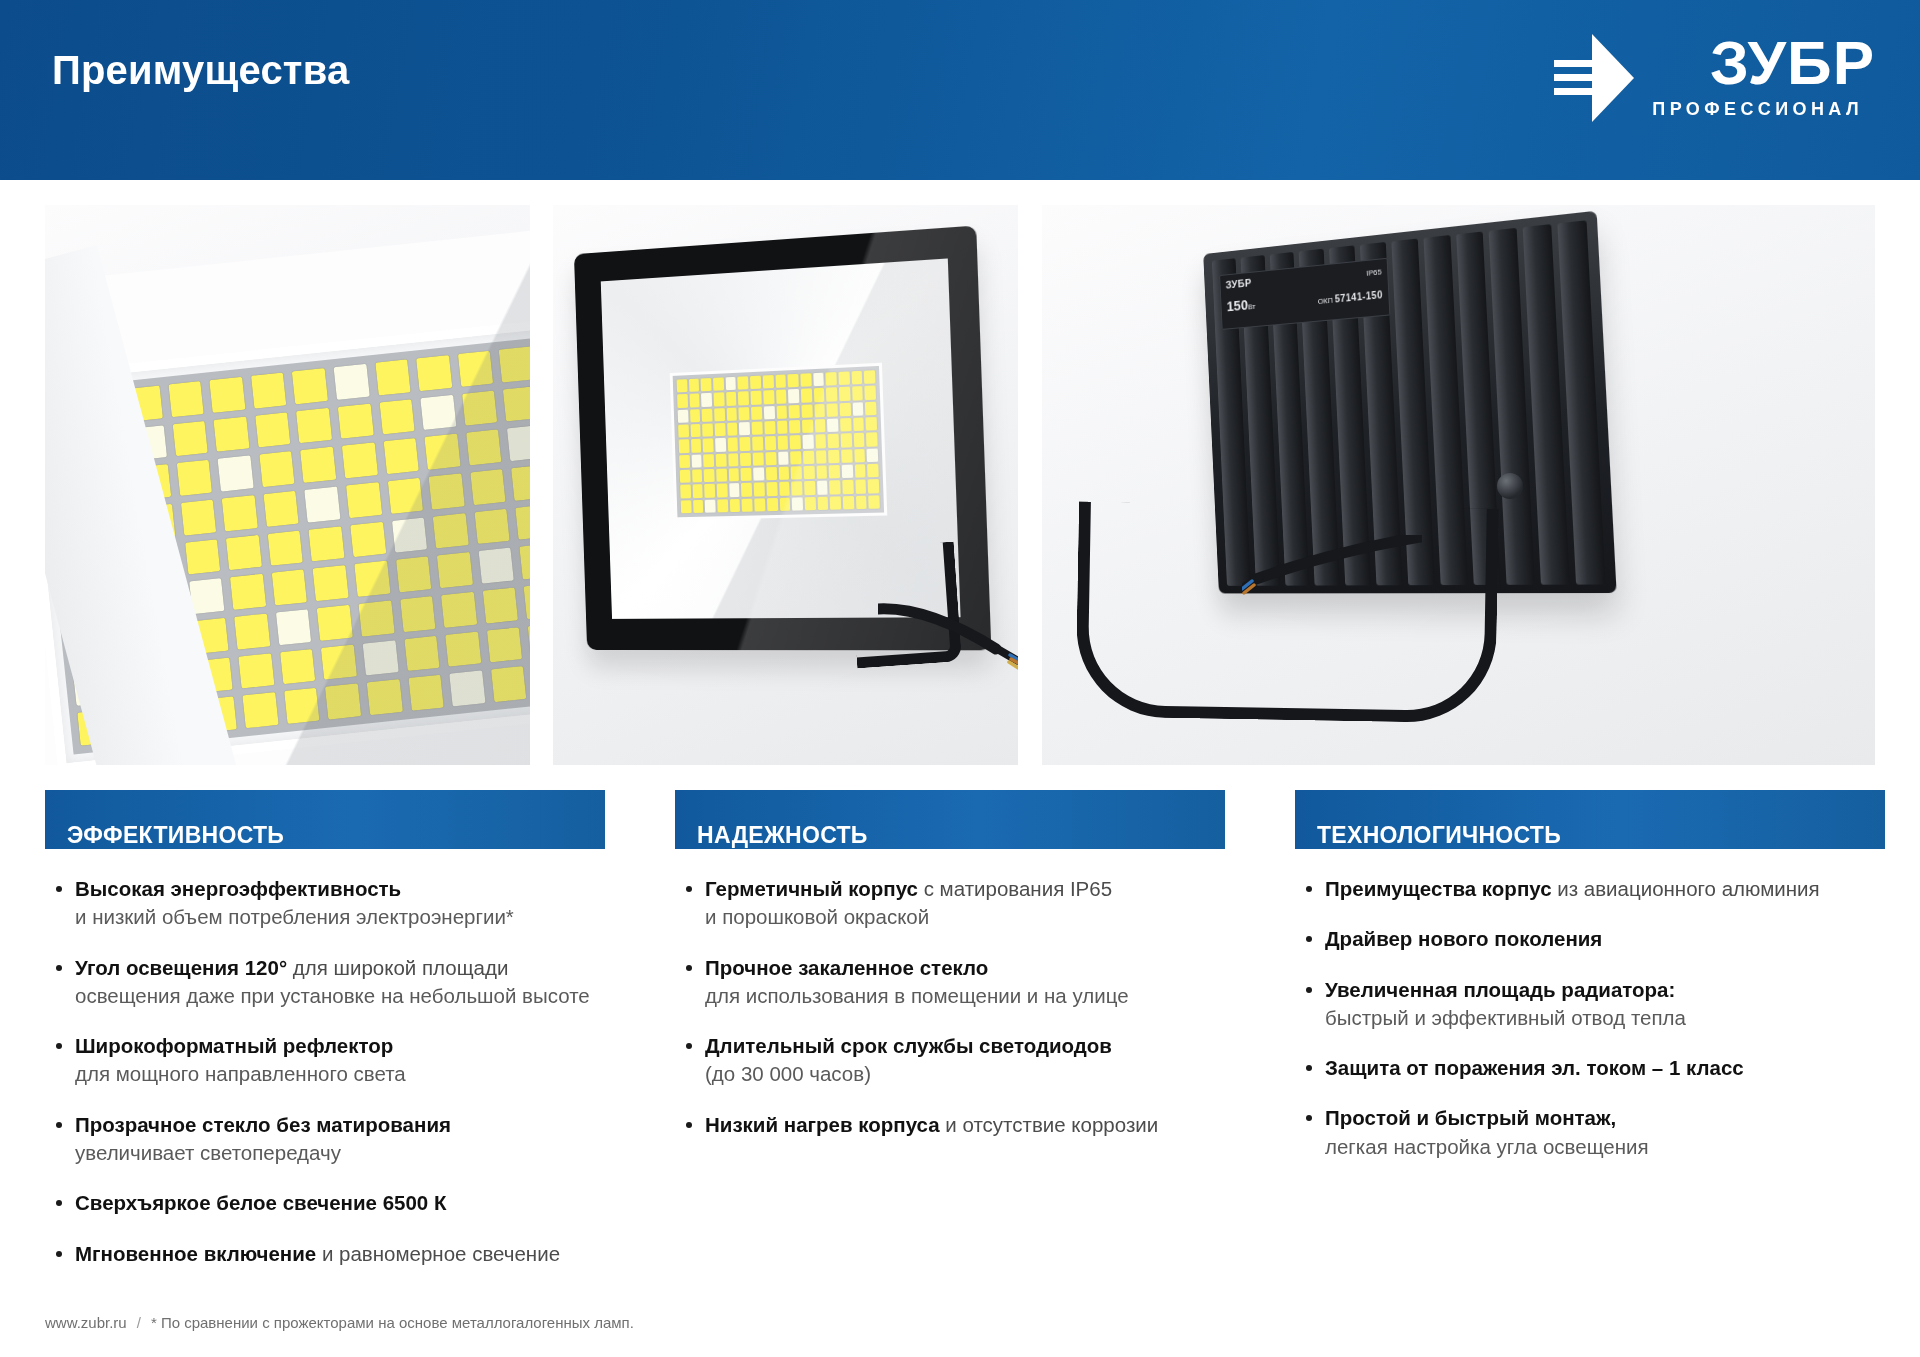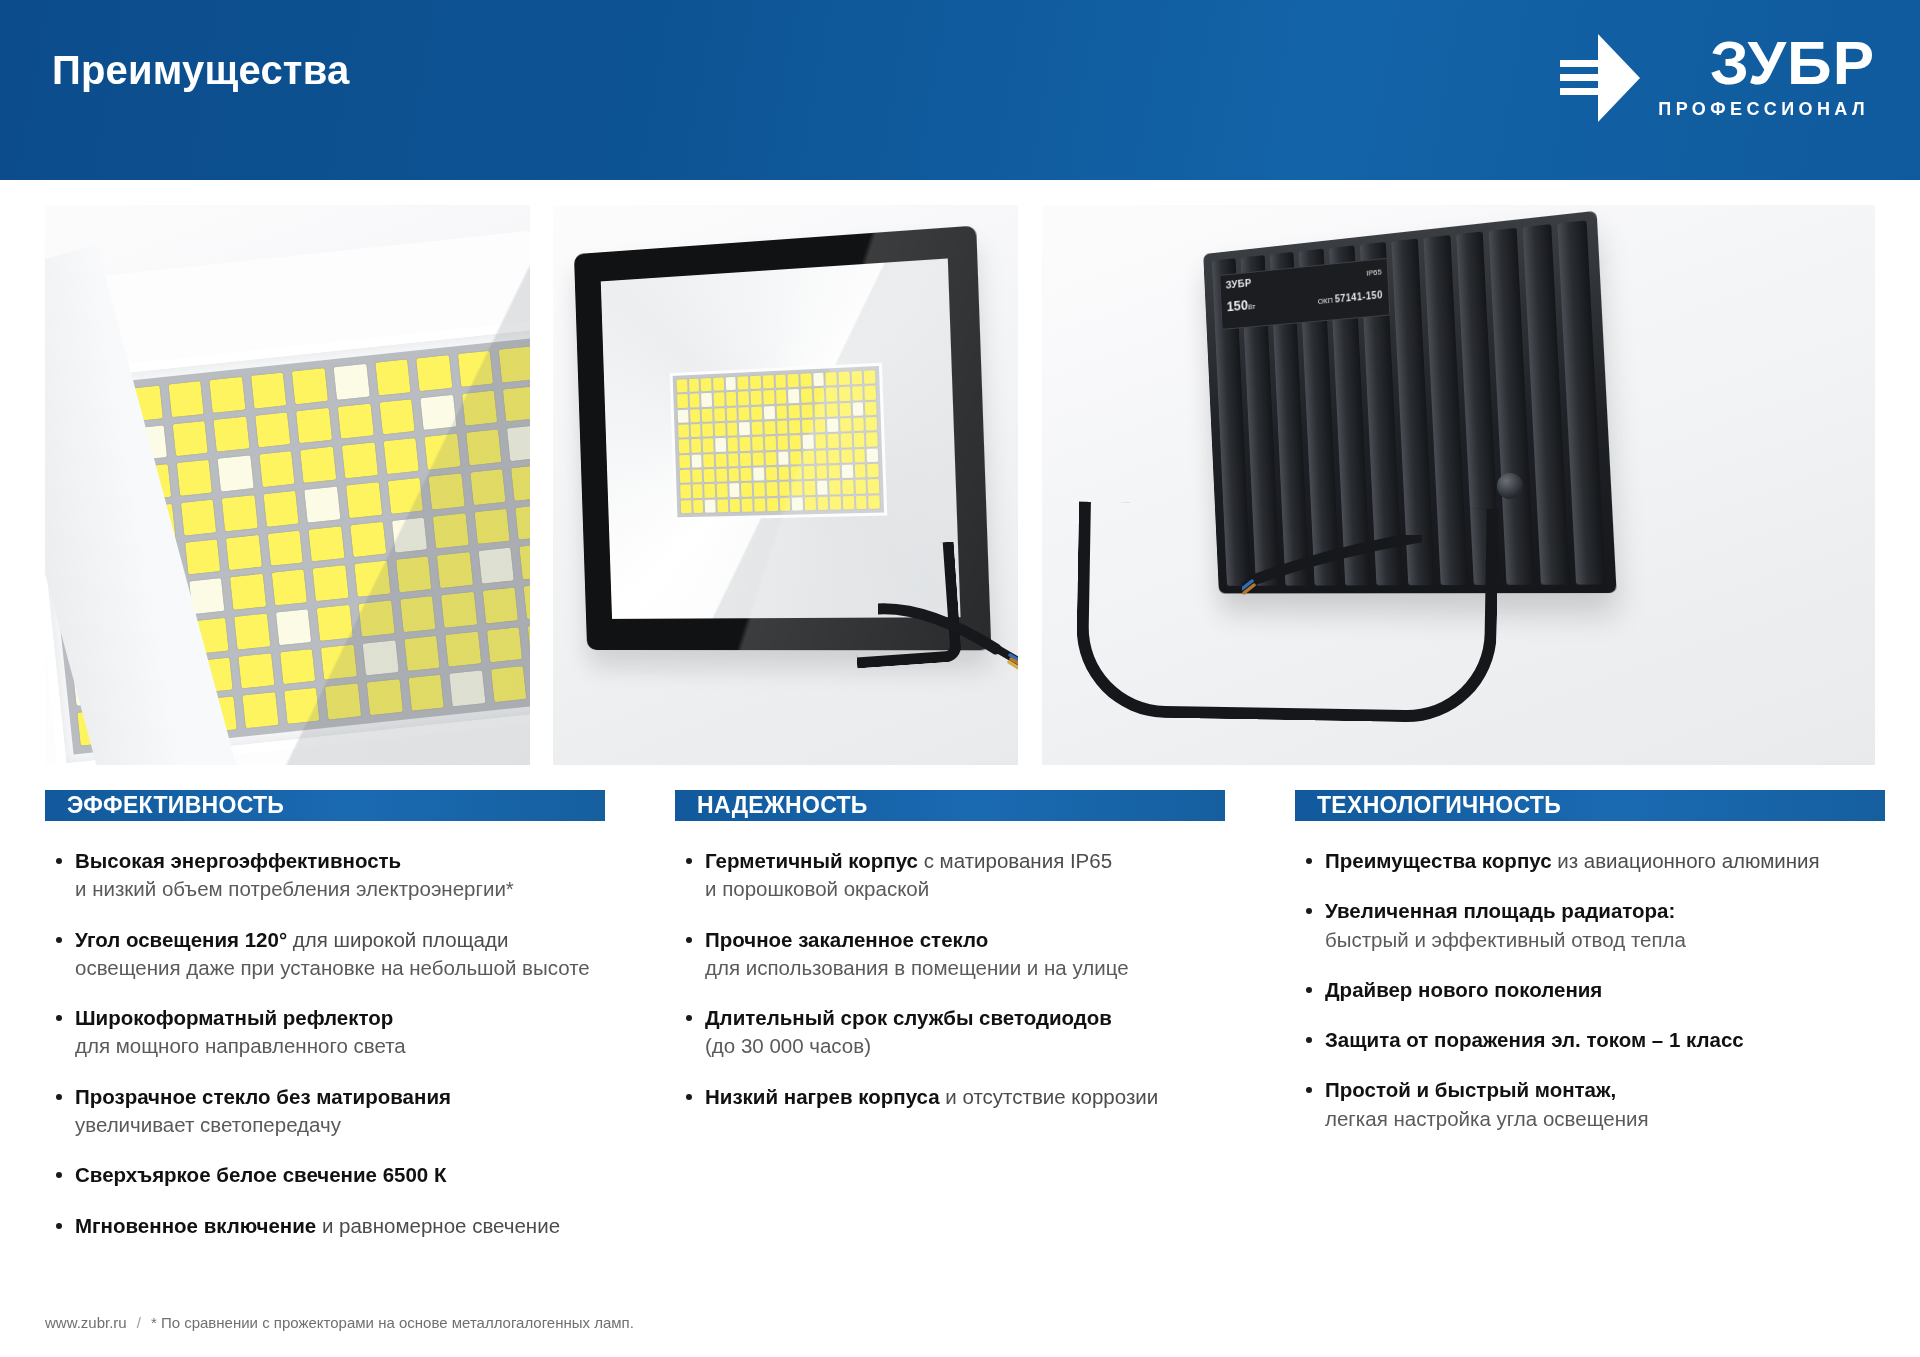--- a/index.html
+++ b/index.html
@@ -73,21 +73,21 @@
     color: #ffffff;
     line-height: 0.95;
     letter-spacing: 1px;
   }
   .logo-sub {
     font-size: 18px;
     font-weight: bold;
     color: #ffffff;
     letter-spacing: 4.4px;
     margin-top: 6px;
-    margin-right: 6px;
+    margin-right: 12px;
   }
 
   
   .photos {
     position: absolute;
     left: 0;
     top: 180px;
     width: 1920px;
     height: 610px;
     background: #ffffff;
@@ -291,24 +291,24 @@
     position: absolute;
     left: 12px;
     top: 0;
     width: 5px;
     height: 46px;
     background: #ffffff;
     z-index: 2;
   }
 
   .col-head {
-    height: 31px;
+    height: 59px;
     background: linear-gradient(90deg,#11599c 0%, #1a6ab2 55%, #155f9f 100%);
     display: flex;
-    align-items: center;
+    align-items: flex-end;
     padding-left: 22px;
     margin-right: 13px;
   }
   .col-head span {
     color: #ffffff;
     font-size: 23px;
     font-weight: bold;
     letter-spacing: 0.3px;
   }
 
@@ -763,25 +763,25 @@
 
     <div class="col col-3">
       <div class="col-head">
         <span>ТЕХНОЛОГИЧНОСТЬ</span>
       </div>
       <ul class="bullets">
         <li>
           <b>Преимущества корпус</b><span> из авиационного алюминия</span>
         </li>
         <li>
+          <b>Драйвер нового поколения</b><span></span>
+        </li>
+        <li>
           <b>Увеличенная площадь радиатора:</b><span></span>
           <span class="sub">быстрый и эффективный отвод тепла</span>
-        </li>
-        <li>
-          <b>Драйвер нового поколения</b><span></span>
         </li>
         <li>
           <b>Защита от поражения эл. током – 1 класс</b><span></span>
         </li>
         <li>
           <b>Простой и быстрый монтаж,</b><span></span>
           <span class="sub">легкая настройка угла освещения</span>
         </li>
       </ul>
     </div>

